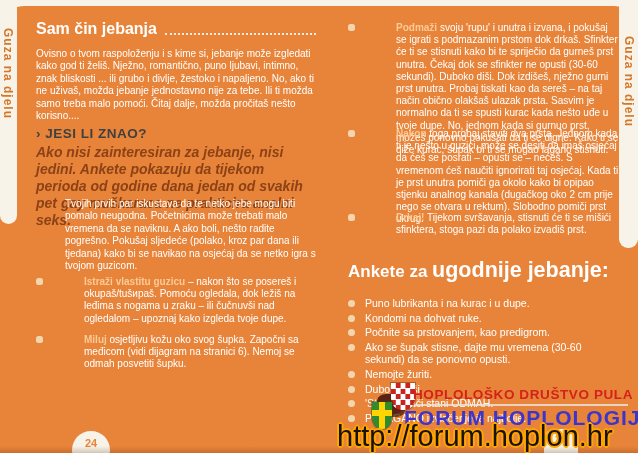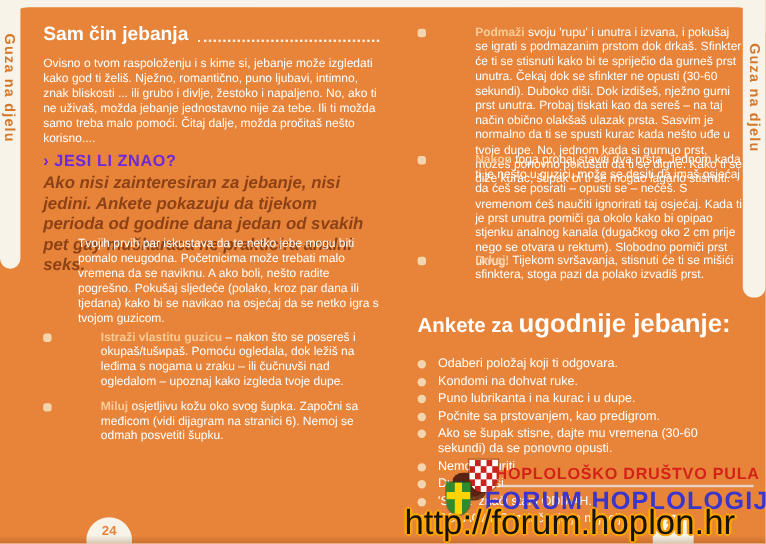--- a/index.html
+++ b/index.html
@@ -42,21 +42,21 @@
   .pagenum-left  { left:72px; }
   .pagenum-right { right:60px; border-radius:10px; width:34px; height:34px; bottom:-10px; padding-top:4px;}
   
   .col-left  { position:absolute; left:36px;  top:12px; width:280px; color:#fff; }
   .col-right { position:absolute; left:348px; top:16px; width:272px; color:#fff; }
   .page-title-row { position:absolute; top:8px; left:0; right:4px; display:flex; align-items:flex-end; }
   .page-title { color:#fff; font-size:16px; font-weight:bold; white-space:nowrap; }
   .dotted-leader { flex:1; border-bottom:2px dotted rgba(255,255,255,0.85); margin:0 0 3px 8px; height:1px; }
   .body-txt { font-size:10px; line-height:1.24; color:#fff; }
   .blk { position:absolute; left:0; right:0; }
-  .know-heading { color:#6d28d9; font-size:13.5px; font-weight:bold; letter-spacing:0.5px; }
+  .know-heading { color:#404040; font-size:13.5px; font-weight:bold; letter-spacing:0.5px; }
   .know-text { color:#8C4216; font-size:14px; font-style:italic; font-weight:bold; line-height:1.22; }
   
   .bullet { display:flex;gap:31px; }
   .bullet .dot {
     flex:0 0 auto; width:7px; height:7px; border-radius:2.5px;
     background:#F4D6AE; margin:2px 10px 0 0;
   }
   .bullet .txt { flex:1; font-size:10px; line-height:1.22; color:#fff; }
   .lead { color:#FACB97; font-weight:bold; }
   
@@ -159,29 +159,25 @@
     <span class="txt"><b class="lead">Drkaj!</b><span> Tijekom svršavanja, stisnuti će ti se mišići sfinktera, stoga pazi da polako izvadiš prst.</span></span>
   </div>
 
   <div class="blk tips-heading" style="top:242px;">
     <span class="h-prefix">Ankete za </span><span class="h-emph">ugodnije jebanje:</span>
   </div>
 
   <div class="blk" style="top:281px; width:258px;">
     <div class="tip">
         <span class="dot"></span>
-        <span class="txt">Odaberi položaj koji ti odgovara.</span>
+        <span class="txt">Puno lubrikanta i na kurac i u dupe.</span>
       </div>
     <div class="tip">
         <span class="dot"></span>
         <span class="txt">Kondomi na dohvat ruke.</span>
-      </div>
-    <div class="tip">
-        <span class="dot"></span>
-        <span class="txt">Puno lubrikanta i na kurac i u dupe.</span>
       </div>
     <div class="tip">
         <span class="dot"></span>
         <span class="txt">Počnite sa prstovanjem, kao predigrom.</span>
       </div>
     <div class="tip">
         <span class="dot"></span>
         <span class="txt">Ako se šupak stisne, dajte mu vremena (30-60 sekundi) da se ponovno opusti.</span>
       </div>
     <div class="tip">

